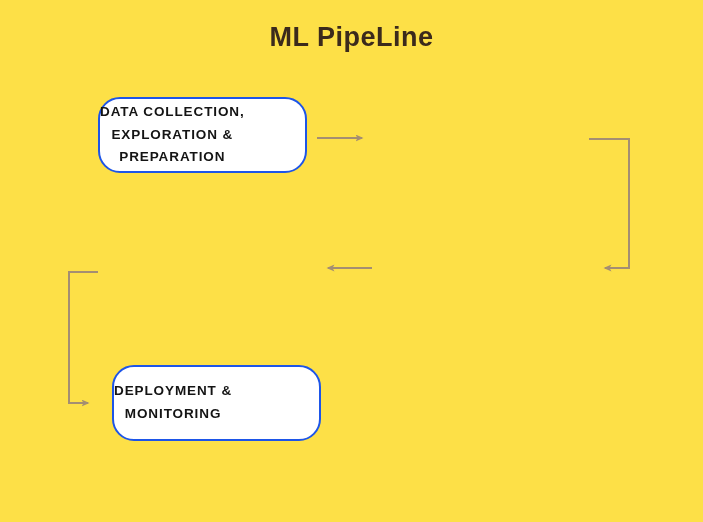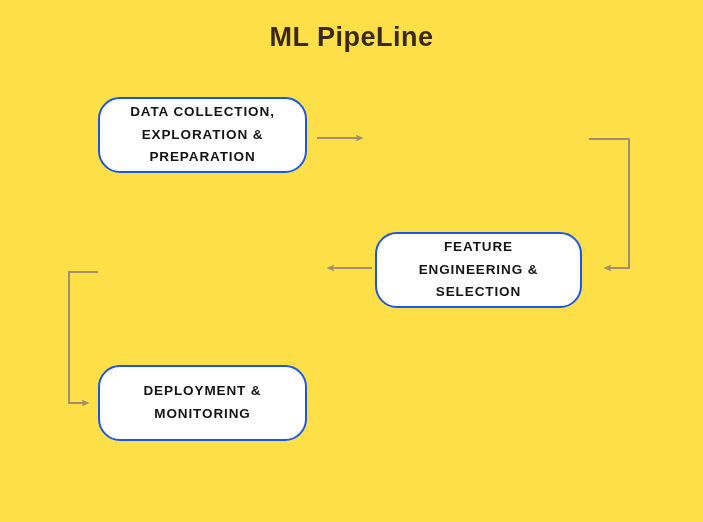--- a/index.html
+++ b/index.html
@@ -36,21 +36,21 @@
     pointer-events: none;
   }
   .node {
     position: absolute;
     box-sizing: border-box;
     background: #ffffff;
     border: 2.5px solid #1d55e8;
     border-radius: 22px;
     display: flex;
     align-items: center;
-    justify-content: center;
+    justify-content: flex-start;
     text-align: center;
   }
   
   .node::before {
     content: "";
     position: absolute;
     z-index: -1;
     left: 4px;
     top: 4px;
     right: -8px;
@@ -64,21 +64,21 @@
     font-size: 13.5px;
     font-weight: 700;
     letter-spacing: 0.9px;
     line-height: 1.7;
     color: #141414;
   }
   .n1 { left: 98px;  top: 97px;  width: 209px; height: 76px; }
   .n2 { left: 375px; top: 97px;  width: 207px; height: 76px; }
   .n3 { left: 375px; top: 232px; width: 207px; height: 76px; }
   .n4 { left: 98px;  top: 232px; width: 209px; height: 76px; }
-  .n5 { left: 98px;  top: 365px; width: 209px; height: 76px; }
+  .n5 { left: 112px;  top: 365px; width: 209px; height: 76px; }
 </style>
 </head>
 <body>
 
 <div class="canvas">
 
   <h1 class="diagram-title">ML PipeLine</h1>
 
   <svg class="edges" viewBox="0 0 703 522" xmlns="http://www.w3.org/2000/svg">
     <defs>
@@ -92,25 +92,20 @@
     <path d="M98,272 H69 V403 H88" fill="none" stroke="#a48e72" stroke-width="2" marker-end="url(#arrowhead)"></path>
   </svg>
 
   <div class="node n1">
     <span class="node-label">DATA COLLECTION,
 EXPLORATION &amp;
 PREPARATION</span>
   </div>
 
 
-  <div class="node n3">
-    <span class="node-label">FEATURE
-ENGINEERING &amp;
-SELECTION</span>
-  </div>
 
 
   <div class="node n5">
     <span class="node-label">DEPLOYMENT &amp;
 MONITORING</span>
   </div>
 
 </div>
 
 </body></html>

